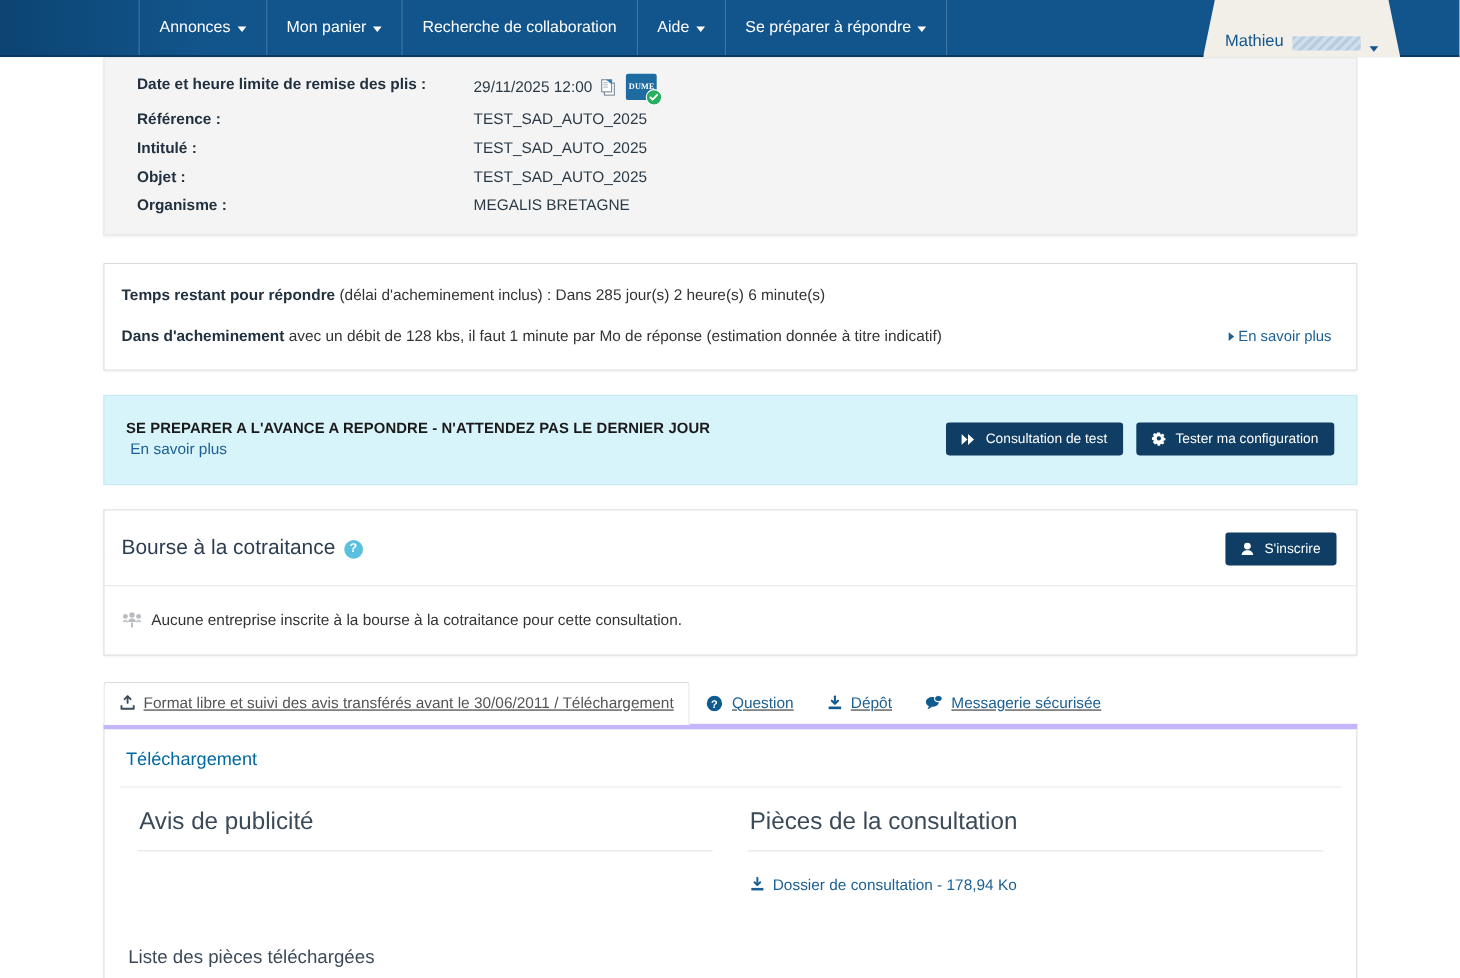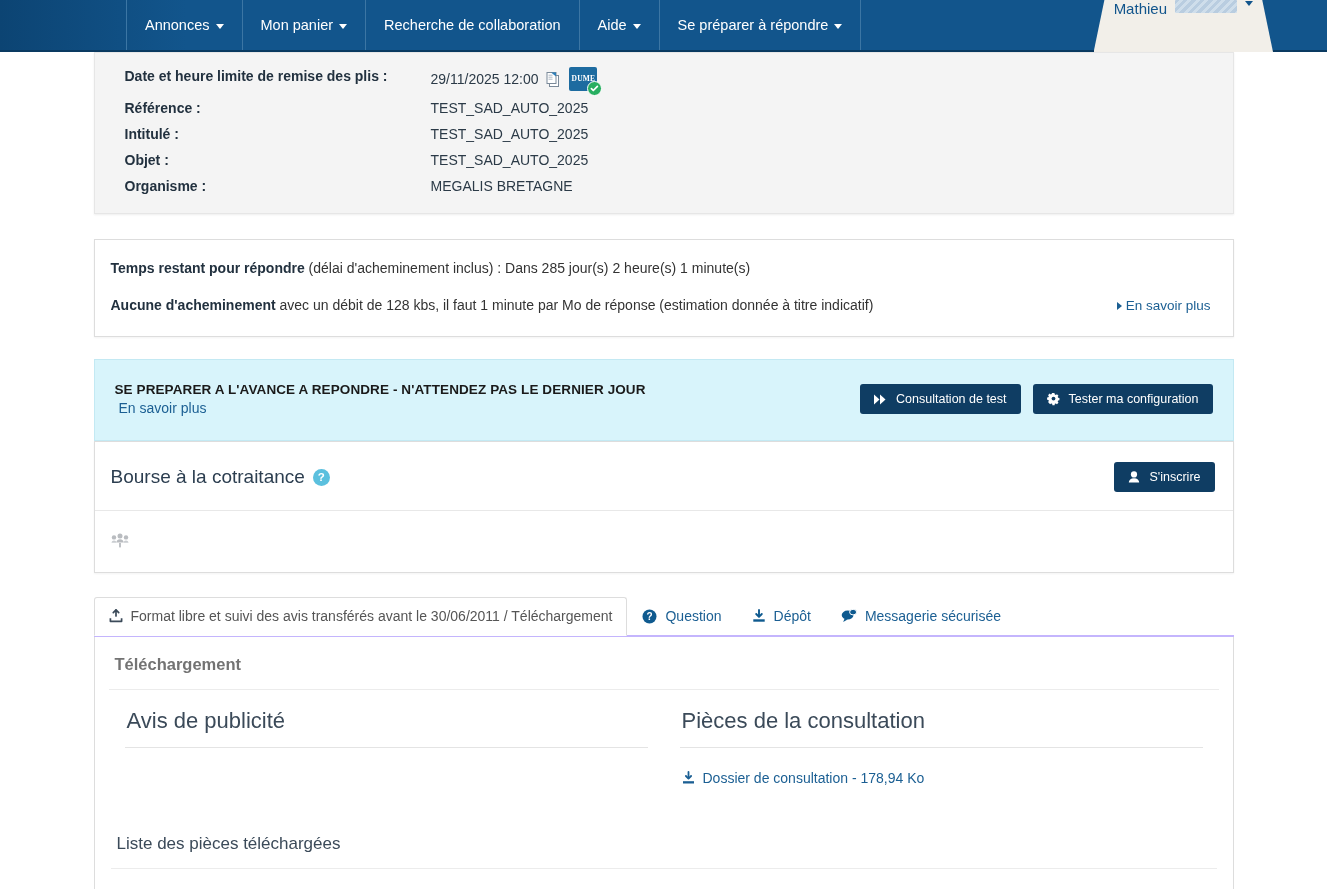--- a/index.html
+++ b/index.html
@@ -42,21 +42,21 @@
     border-top: 5px solid #ffffff;
     position: relative; top: 1px;
   }
   .user-tab {
     position: absolute;
     right: 54px; top: 0;
     height: 52px;
     padding: 0 20px 6px 20px;
     background: #f2efe9;
     display: flex;
-    align-items: flex-start;
+    align-items: flex-end;
     gap: 8px;
     font-size: 15px;
     color: #12558c;
     clip-path: polygon(6% 0, 94% 0, 100% 100%, 0% 100%);
     cursor: pointer;
   }
   .user-tab .caret { border-top-color: #12558c; }
   .redacted {
     display: inline-block;
     width: 62px; height: 13px;
@@ -188,21 +188,21 @@
     font-size: 12.5px;
     padding: 8px 14px;
     display: inline-flex;
     align-items: center;
     gap: 9px;
     cursor: pointer;
     white-space: nowrap;
   }
 
   
-  .cotra { padding: 0; }
+  .cotra { margin-top: 22px; padding: 0; }
   .cotra-head {
     display: flex;
     align-items: center;
     justify-content: space-between;
     padding: 20px 18px 18px 16px;
     border-bottom: 1px solid #e8e8e8;
   }
   .cotra-title {
     font-size: 19px;
     color: #2c3e50;
@@ -230,23 +230,24 @@
     gap: 9px;
     font-size: 14px;
     color: #333;
   }
 
   
   .tabs {
     margin-top: 24px;
     display: flex;
     align-items: center;
-    border-bottom: 2px solid #c4b5fd;
+    border-bottom: 5px solid #c4b5fd;
     position: relative;
     z-index: 2;
+    text-decoration: underline;
   }
   .tab {
     display: flex;
     align-items: center;
     gap: 8px;
     padding: 10px 14px 11px 14px;
     font-size: 14px;
     color: #1b5f93;
     cursor: pointer;
     border: 1px solid transparent;
@@ -266,22 +267,22 @@
   .tabpane {
     border: 1px solid #dddddd;
     border-top: none;
     background: #ffffff;
     padding: 0 14px 0 14px;
     height: 262px;
     overflow: hidden;
   }
   .pane-title {
     font-size: 16.5px;
-    color: #737373;
-    font-weight: bold;
+    color: #0369a1;
+    font-weight: normal;
     padding: 18px 2px 15px 6px;
     border-bottom: 1px solid #ececec;
   }
   .cols { display: flex; }
   .col { width: 50%; padding: 0 16px; }
   .col-head {
     font-size: 22px;
     color: #3b4a59;
     font-weight: normal;
     padding: 18px 0 13px 2px;
@@ -395,26 +396,26 @@
           <td class="info-label">Organisme :</td>
           <td class="info-value">MEGALIS BRETAGNE</td>
         </tr>
       </tbody>
         </table>
     </div>
 
     <div class="panel timing">
       <div class="timing-row">
         <div>
-          <b>Temps restant pour répondre</b><span> (délai d'acheminement inclus) : Dans 285 jour(s) 2 heure(s) 1 minute(s)</span>
+          <b>Temps restant pour répondre</b><span> (délai d'acheminement inclus) : Dans 285 jour(s) 2 heure(s) 6 minute(s)</span>
         </div>
       </div>
       <div class="timing-row">
         <div>
-          <b>Aucune d'acheminement</b><span> avec un débit de 128 kbs, il faut 1 minute par Mo de réponse (estimation donnée à titre indicatif)</span>
+          <b>Dans d'acheminement</b><span> avec un débit de 128 kbs, il faut 1 minute par Mo de réponse (estimation donnée à titre indicatif)</span>
         </div>
         <a class="link-blue link-more">
           <i class="tri-right"></i><span>En savoir plus</span>
         </a>
       </div>
     </div>
 
     <div class="alert">
       <div>
         <div class="alert-title">SE PREPARER A L'AVANCE A REPONDRE - N'ATTENDEZ PAS LE DERNIER JOUR</div>
@@ -465,20 +466,21 @@
           <svg width="18" height="15" viewBox="0 0 18 15">
             <circle cx="9" cy="3" r="2.5" fill="#b9bcc0"></circle>
             <circle cx="3" cy="4.4" r="2.2" fill="#b9bcc0"></circle>
             <circle cx="15" cy="4.4" r="2.2" fill="#b9bcc0"></circle>
             <path d="M9 6.3 c2.3 0 3.6 1.4 3.6 3.2 H5.4 C5.4 7.7 6.7 6.3 9 6.3z" fill="#b9bcc0"></path>
             <path d="M3 7.4 c1.6 0 2.5 1.0 2.5 2.3 H.5 C.5 8.4 1.4 7.4 3 7.4z" fill="#c9ccd0"></path>
             <path d="M15 7.4 c1.6 0 2.5 1.0 2.5 2.3 h-5 C12.5 8.4 13.4 7.4 15 7.4z" fill="#c9ccd0"></path>
             <rect x="8.1" y="10" width="1.8" height="4.4" fill="#b9bcc0"></rect>
           </svg>
         </span>
+        <span>Aucune entreprise inscrite à la bourse à la cotraitance pour cette consultation.</span>
       </div>
     </div>
 
     <div class="tabs">
       <div class="tab active">
         <span class="ico">
           <svg width="14" height="14" viewBox="0 0 14 14">
             <path d="M7 1 L7 7" stroke="#3b4a59" stroke-width="1.7" stroke-linecap="round"></path>
             <path d="M4.3 3.6 L7 .9 L9.7 3.6" fill="none" stroke="#3b4a59" stroke-width="1.7" stroke-linecap="round" stroke-linejoin="round"></path>
             <path d="M1.4 9.2 v3.1 h11.2 V9.2" fill="none" stroke="#3b4a59" stroke-width="1.7" stroke-linejoin="round"></path>

